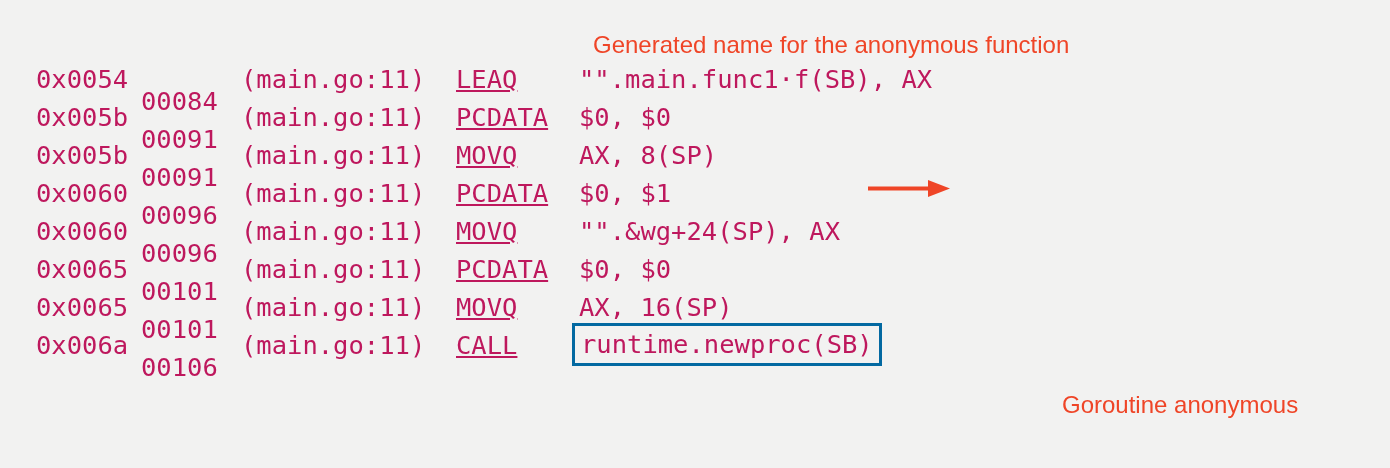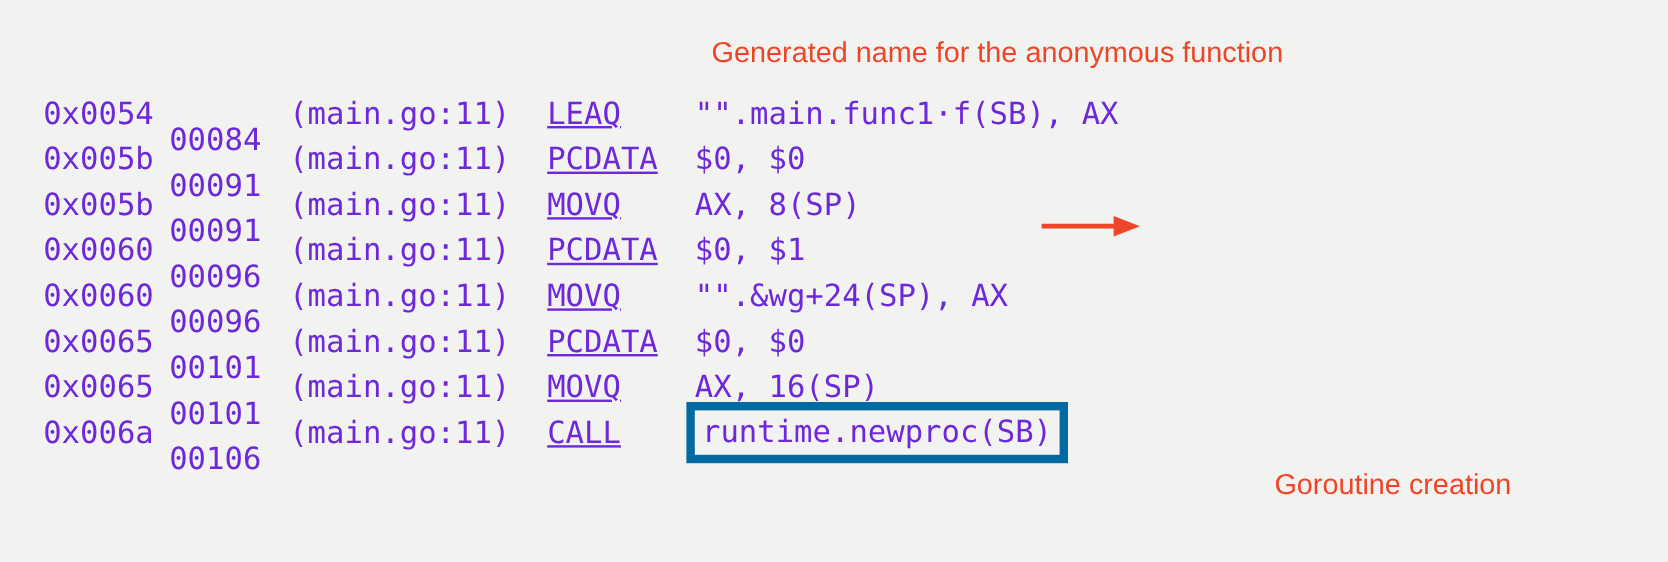--- a/index.html
+++ b/index.html
@@ -18,43 +18,43 @@
     position: relative;
     width: 1390px;
     height: 420px;
     background: #f2f2f1;
   }
 
   
   .asm-listing {
     position: absolute;
     left: 36px;
-    top: 76px;
+    top: 60px;
     font-family: "DejaVu Sans Mono", "Liberation Mono", monospace;
     font-size: 25.5px;
     line-height: 38px;
-    color: #6d28d9;
+    color: #be185d;
     white-space: pre;
   }
   .asm-row {
     height: 38px;
     display: flex;
     align-items: center;
     white-space: pre;
   }
   .col-addr   { display: inline-block; width: 105px; }
   .col-off    { display: inline-block; width: 100px; margin-top: 44px; }
   .col-src    { display: inline-block; width: 215px; }
   .col-mnem   { display: inline-block; width: 123px; text-decoration: underline; }
   .col-ops    { display: inline-block; }
 
   
   .boxed-op {
     display: inline-block;
-    border: 7px solid #0369a1;
+    border: 3px solid #0369a1;
     padding: 1px 6px 2px 6px;
     margin-left: -7px;
     margin-top: -1px;
     line-height: 34px;
   }
 
   
   .annotation {
     position: absolute;
     color: #ef4527;
@@ -96,15 +96,15 @@
   <div class="annotation" id="anno-generated-name">Generated name for the anonymous function</div>
 
   <div class="asm-listing" id="asm-listing"><div class="asm-row"><span class="col-addr">0x0054</span><span class="col-off">00084</span><span class="col-src">(main.go:11)</span><span class="col-mnem">LEAQ</span><span class="col-ops">"".main.func1·f(SB), AX</span></div><div class="asm-row"><span class="col-addr">0x005b</span><span class="col-off">00091</span><span class="col-src">(main.go:11)</span><span class="col-mnem">PCDATA</span><span class="col-ops">$0, $0</span></div><div class="asm-row"><span class="col-addr">0x005b</span><span class="col-off">00091</span><span class="col-src">(main.go:11)</span><span class="col-mnem">MOVQ</span><span class="col-ops">AX, 8(SP)</span></div><div class="asm-row"><span class="col-addr">0x0060</span><span class="col-off">00096</span><span class="col-src">(main.go:11)</span><span class="col-mnem">PCDATA</span><span class="col-ops">$0, $1</span></div><div class="asm-row"><span class="col-addr">0x0060</span><span class="col-off">00096</span><span class="col-src">(main.go:11)</span><span class="col-mnem">MOVQ</span><span class="col-ops">"".&amp;wg+24(SP), AX</span></div><div class="asm-row"><span class="col-addr">0x0065</span><span class="col-off">00101</span><span class="col-src">(main.go:11)</span><span class="col-mnem">PCDATA</span><span class="col-ops">$0, $0</span></div><div class="asm-row"><span class="col-addr">0x0065</span><span class="col-off">00101</span><span class="col-src">(main.go:11)</span><span class="col-mnem">MOVQ</span><span class="col-ops">AX, 16(SP)</span></div><div class="asm-row"><span class="col-addr">0x006a</span><span class="col-off">00106</span><span class="col-src">(main.go:11)</span><span class="col-mnem">CALL</span><span class="col-ops boxed-op">runtime.newproc(SB)</span></div></div>
 
   <svg id="arrow-to-annotation" viewBox="0 0 86 26">
     <line x1="2" y1="12.5" x2="66" y2="12.5" stroke="#ef4527" stroke-width="4"></line>
     <polygon points="62,4 84,12.5 62,21" fill="#ef4527"></polygon>
   </svg>
 
 
-  <div class="annotation" id="anno-goroutine-creation">Goroutine creation</div>
+  <div class="annotation" id="anno-goroutine-creation">Goroutine anonymous</div>
 
 </div>
 
 </body></html>

